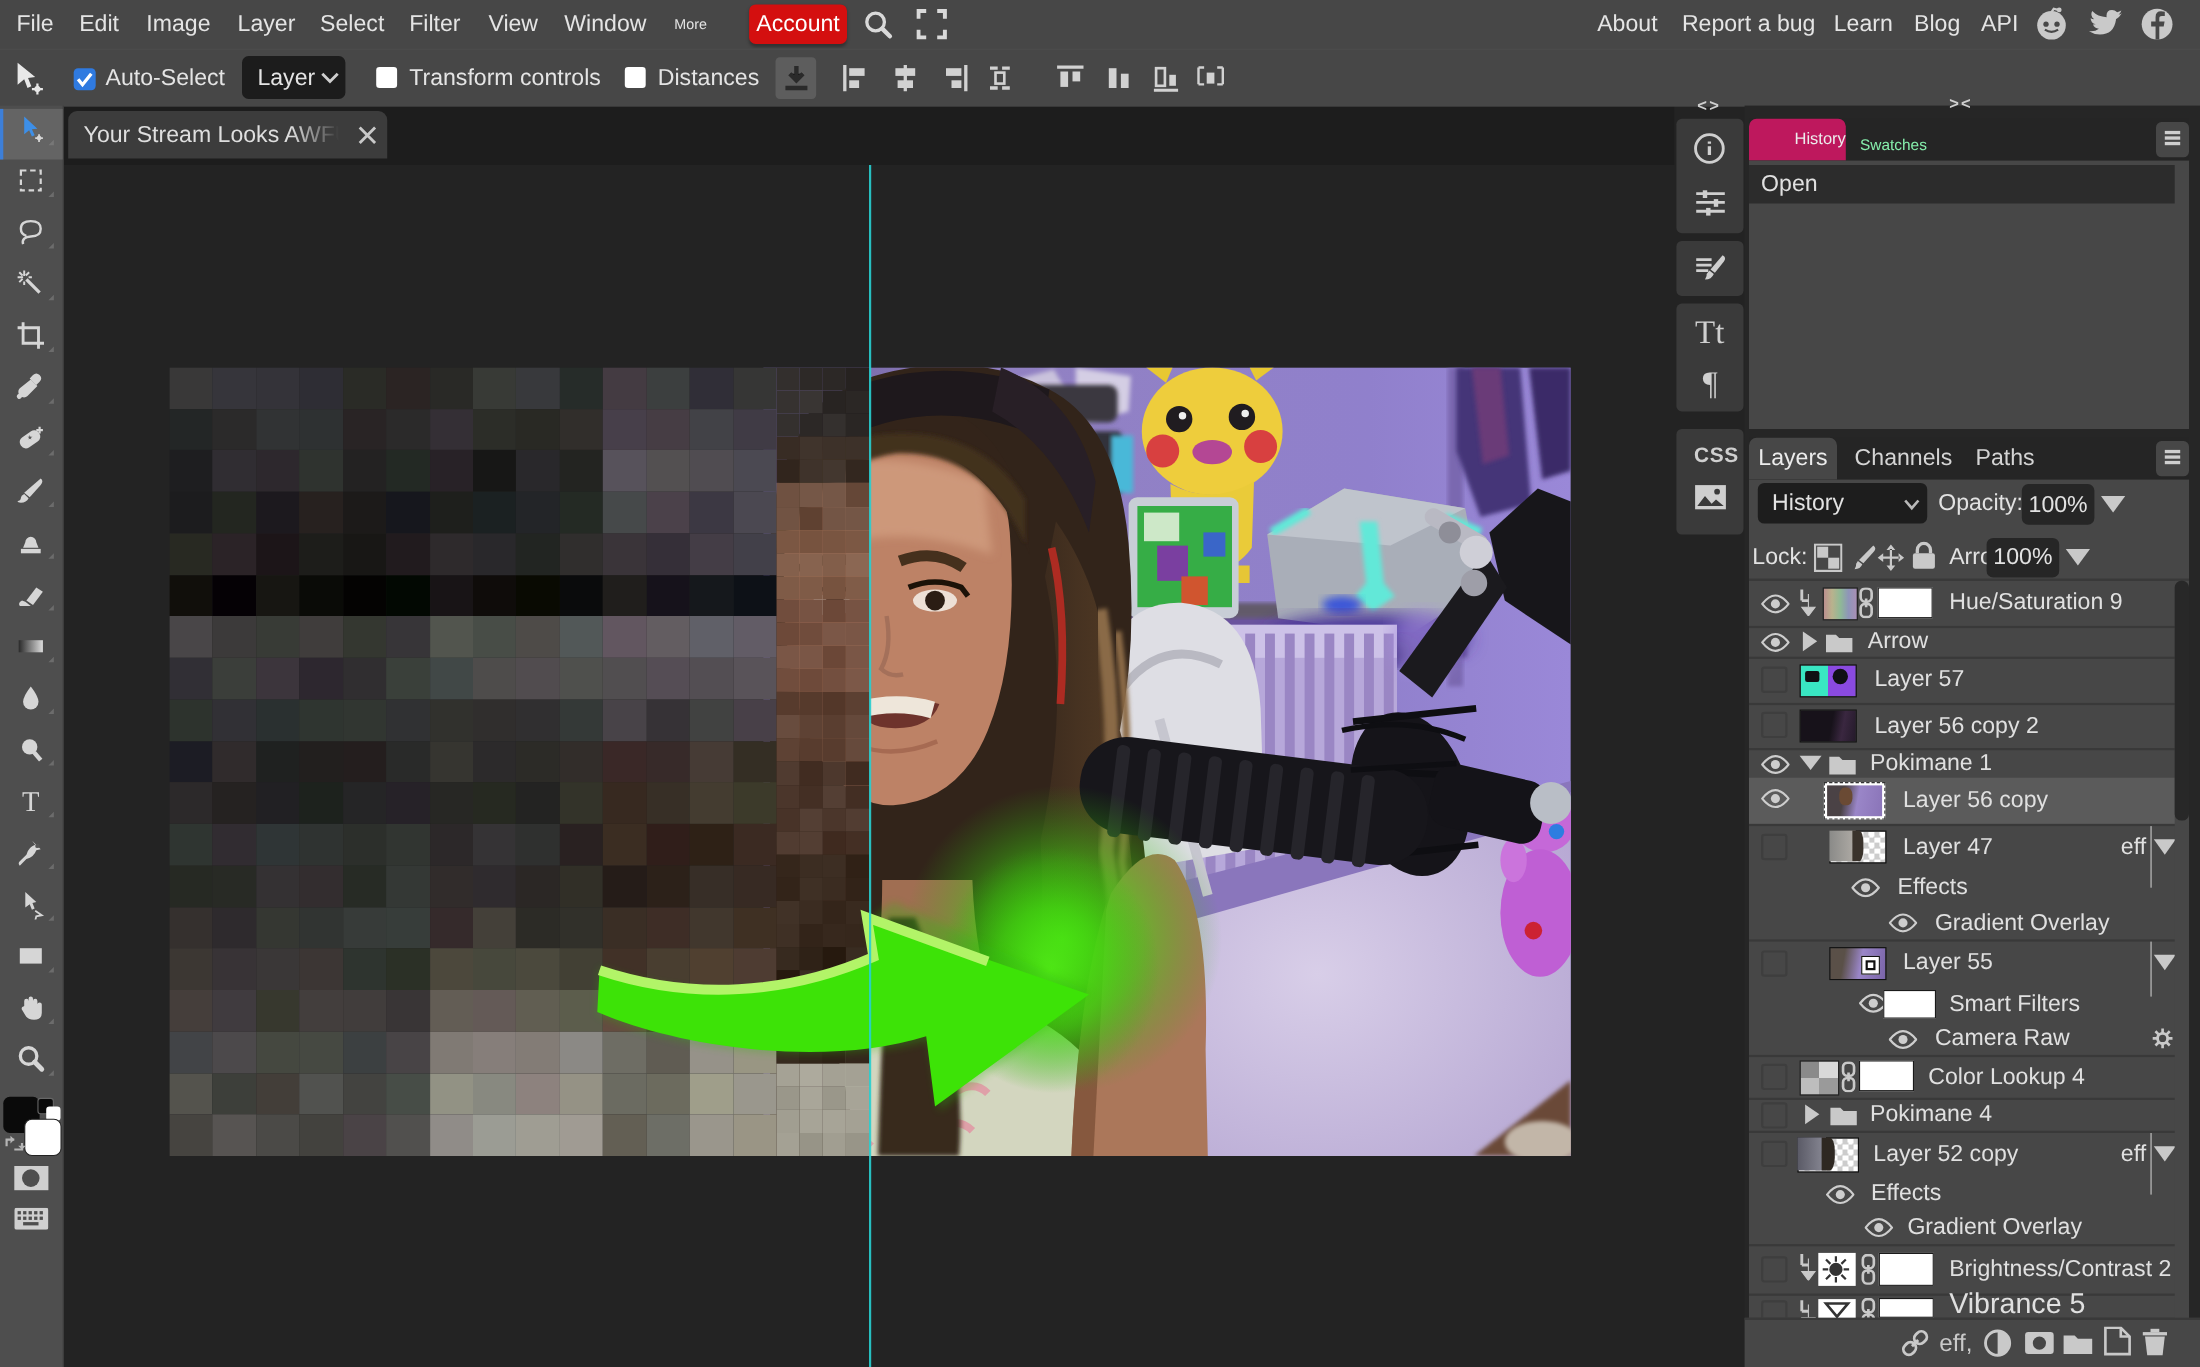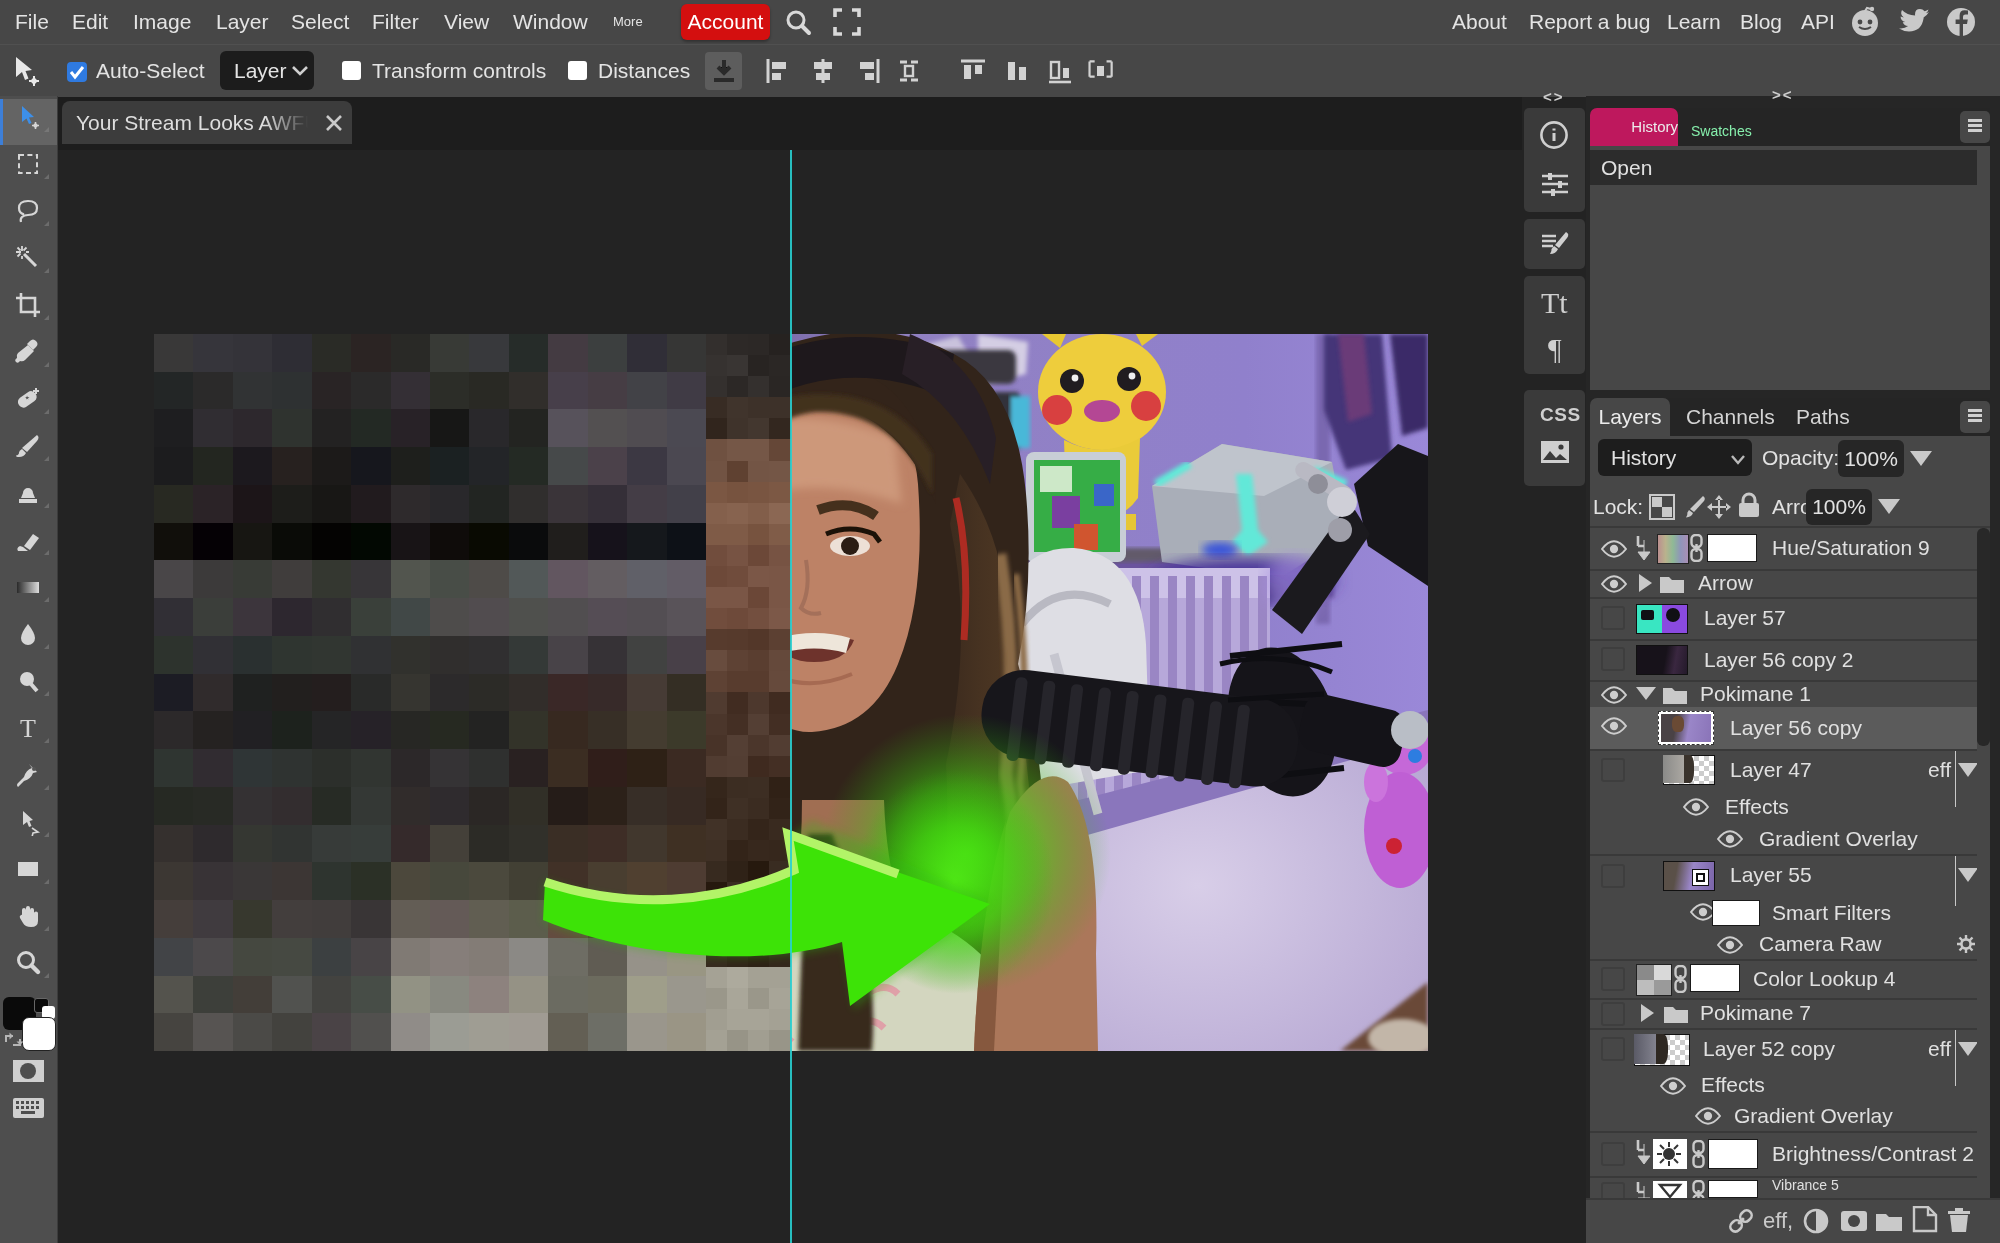--- a/index.html
+++ b/index.html
@@ -975,21 +975,21 @@
       <path d="M7.5 10 v8" stroke="#c9c9c9" stroke-width="2.4"></path>
     </svg></div>
 <div style="position:absolute;left:1690px;top:964px;width:50px;height:28px;background:#fff;border:1px solid #1a1a1a;box-sizing:border-box"></div>
 <div style="position:absolute;left:1753px;top:959px;height:39px;line-height:39px;color:#e0e0e0;font-size:21px;white-space:nowrap">Color Lookup 4</div>
 <div style="position:absolute;left:1590px;top:998px;width:400px;height:2px;background:#393939"></div>
 <div style="position:absolute;left:1601px;top:1002px;width:24px;height:24px;border:2px solid #3e3e3e;border-radius:3px;box-sizing:border-box"></div>
 <div style="position:absolute;left:1641px;top:1004px;width:0;height:0;border-top:9px solid transparent;border-bottom:9px solid transparent;border-left:13px solid #c9c9c9"></div>
 <div style="position:absolute;left:1663px;top:1004px"><svg width="26" height="20" viewBox="0 0 26 20" style="">
       <path d="M1 3 h9 l3 3 h12 v13 H1 z" fill="#c9c9c9"></path>
     </svg></div>
-<div style="position:absolute;left:1700px;top:998px;height:30px;line-height:30px;color:#e0e0e0;font-size:21px;white-space:nowrap">Pokimane 7</div>
+<div style="position:absolute;left:1700px;top:998px;height:30px;line-height:30px;color:#e0e0e0;font-size:21px;white-space:nowrap">Pokimane 4</div>
 <div style="position:absolute;left:1590px;top:1028px;width:400px;height:2px;background:#393939"></div>
 <div style="position:absolute;left:1601px;top:1037px;width:24px;height:24px;border:2px solid #3e3e3e;border-radius:3px;box-sizing:border-box"></div>
 <div style="position:absolute;left:1634px;top:1034px;width:54px;height:30px;background:repeating-conic-gradient(#fff 0 25%,#ccc 0 50%) 0 0/10px 10px;border:1px solid #111"></div>
 <div style="position:absolute;left:1634px;top:1034px;width:26px;height:30px;background:linear-gradient(90deg,#5a5a66,#8a8a96)"></div>
 <div style="position:absolute;left:1656px;top:1034px;width:12px;height:30px;background:#2e2822;border-radius:0 40% 40% 0"></div>
 <div style="position:absolute;left:1703px;top:1028px;height:42px;line-height:42px;color:#e0e0e0;font-size:21px;white-space:nowrap">Layer 52 copy</div>
 <div style="position:absolute;left:1928px;top:1028px;height:42px;line-height:42px;color:#e0e0e0;font-size:21px;white-space:nowrap">eff</div>
 <div style="position:absolute;left:1955px;top:1030px;width:1px;height:56px;background:#c9c9c9"></div>
 <div style="position:absolute;left:1958px;top:1042px;width:0;height:0;border-left:10px solid transparent;border-right:10px solid transparent;border-top:14px solid #c9c9c9"></div>
 <div style="position:absolute;left:1660px;top:1077px"><svg width="26" height="18" viewBox="0 0 26 18" style="">
@@ -1031,21 +1031,21 @@
 <div style="position:absolute;left:1652px;top:1180px"><svg width="36" height="20" viewBox="0 0 36 20" style="">
       <rect x="1" y="1" width="34" height="18" fill="#fff"></rect>
       <path d="M8 5 h20 l-10 12 z" fill="none" stroke="#333" stroke-width="2.4"></path>
     </svg></div>
 <div style="position:absolute;left:1691px;top:1180px"><svg width="15" height="28" viewBox="0 0 15 28" style="">
       <rect x="2.5" y="1" width="10" height="12" rx="4" fill="none" stroke="#c9c9c9" stroke-width="2.4"></rect>
       <rect x="2.5" y="15" width="10" height="12" rx="4" fill="none" stroke="#c9c9c9" stroke-width="2.4"></rect>
       <path d="M7.5 10 v8" stroke="#c9c9c9" stroke-width="2.4"></path>
     </svg></div>
 <div style="position:absolute;left:1708px;top:1180px;width:50px;height:18px;background:#fff;border:1px solid #1a1a1a;box-sizing:border-box"></div>
-<div style="position:absolute;left:1772px;top:1170px;height:30px;line-height:30px;color:#e0e0e0;font-size:14px;white-space:nowrap">Vibrance 5</div>
+<div style="position:absolute;left:1772px;top:1170px;height:30px;line-height:30px;color:#e0e0e0;font-size:26px;white-space:nowrap">Vibrance 5</div>
 <div style="position:absolute;left:1977px;top:528px;width:13px;height:670px;background:#474747"></div>
 <div style="position:absolute;left:1977px;top:528px;width:13px;height:218px;background:#282828;border-radius:6px"></div>
 <div style="position:absolute;left:1586px;top:1198px;width:414px;height:45px;background:#474747;border-top:2px solid #393939;box-sizing:border-box"></div>
 <div style="position:absolute;left:1727px;top:1207px"><svg width="28" height="28" viewBox="0 0 28 28" style="">
       <g transform="rotate(-45 14 14)">
         <rect x="1" y="9" width="12" height="10" rx="5" fill="none" stroke="#c9c9c9" stroke-width="2.6"></rect>
         <rect x="15" y="9" width="12" height="10" rx="5" fill="none" stroke="#c9c9c9" stroke-width="2.6"></rect>
         <path d="M10 14 h8" stroke="#c9c9c9" stroke-width="2.6"></path>
       </g>
     </svg></div>

